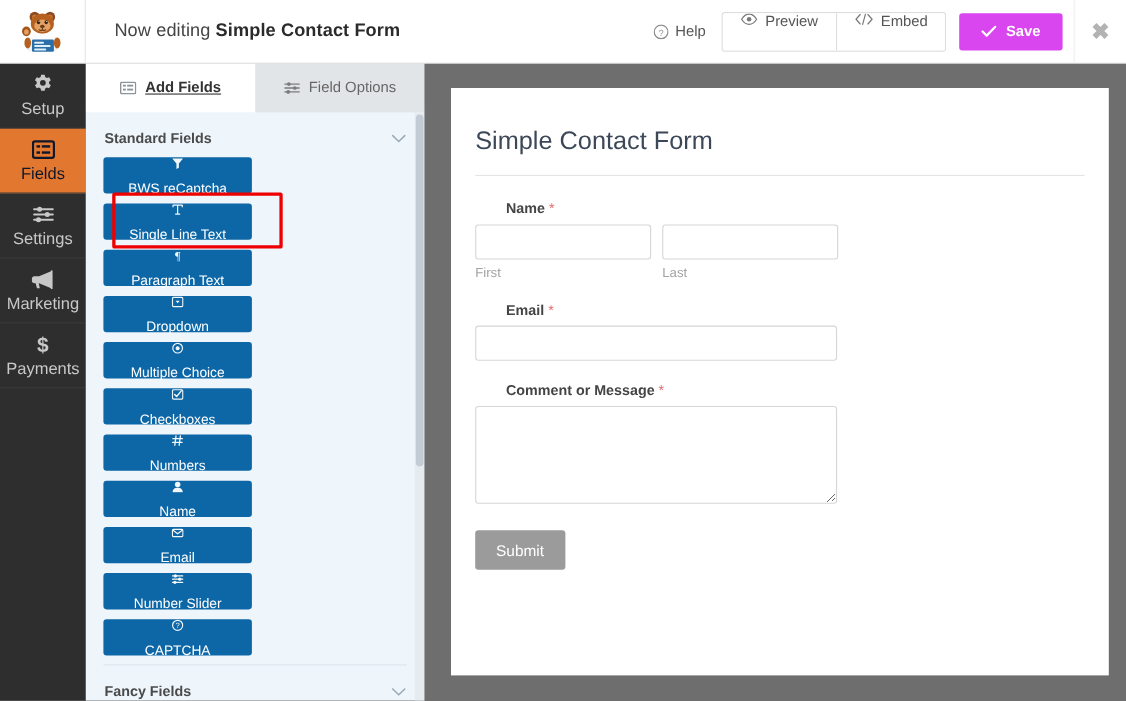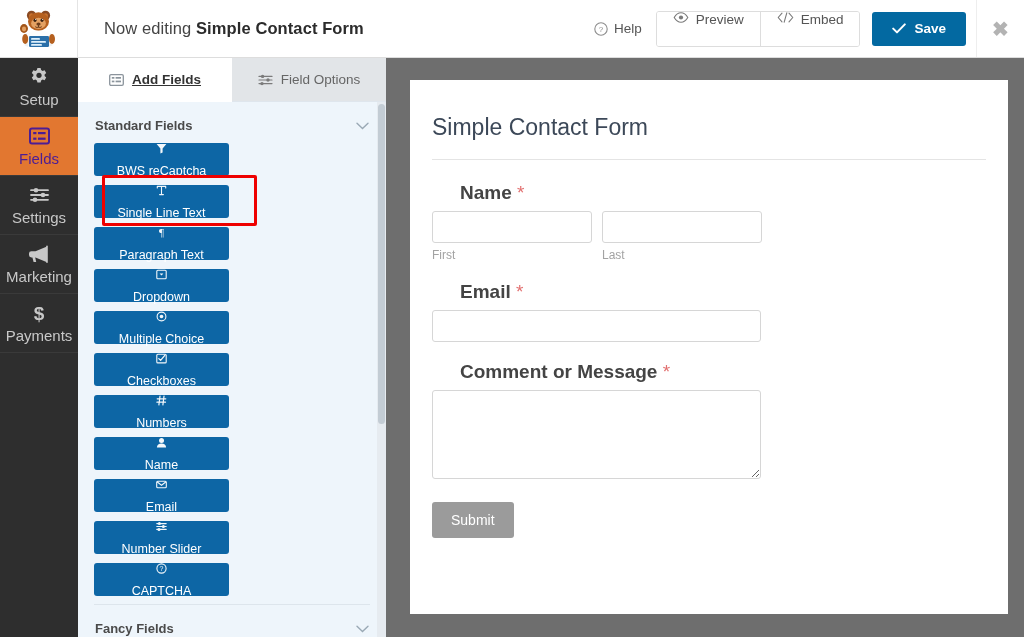--- a/index.html
+++ b/index.html
@@ -49,21 +49,21 @@
   .btn-group > button {
     display: flex; align-items: flex-start; gap: 7px;
     background: #fff; border: none;
     padding: 0 16px; height: 34px;
     font-size: 13.5px; color: #555; cursor: pointer;
     font-family: Liberation Sans, sans-serif;
   }
   .btn-group > button + button { border-left: 1px solid #ddd; }
   .save-btn {
     display: flex; align-items: center; gap: 8px;
-    background: #0369a1; border: none; border-radius: 3px;
+    background: #d946ef; border: none; border-radius: 3px;
     color: #fff; height: 34px; padding: 16px 20px;
     font-size: 13.5px; font-weight: 700; cursor: pointer;
     margin-left: 12px; font-family: inherit;
   }
   .close-wrap {
     width: 48px; height: 57px; margin-left: 10px;
     display: flex; align-items: center; justify-content: center;
     border-left: 1px solid #eee; cursor: pointer;
   }
   .close-x { color: #b3b3b3; font-size: 20px; font-weight: 700; line-height: 1; }
@@ -73,21 +73,21 @@
     position: absolute; top: 58px; left: 0;
     width: 78px; height: 579px;
     background: #2e2e2e;
   }
   .rail-item {
     height: 59px; display: flex; flex-direction: column;
     align-items: center; justify-content: center; gap: 3px;
     color: #c8c8c8; cursor: pointer;
     border-bottom: 1px solid #3a3a3a;
   }
-  .rail-item.active { background: #e27730; color: #4c1d95; text-align: right; }
+  .rail-item.active { background: #e27730; color: #0f172a; text-align: right; }
   .rail-label { font-size: 15px; }
   .rail-ico { height: 21px; display: flex; align-items: center; }
 
   
   .panel {
     position: absolute; top: 58px; left: 78px;
     width: 308px; height: 579px;
     background: #eef5fb;
     overflow: hidden;
   }
@@ -148,21 +148,21 @@
     background: #fff; overflow: hidden;
     padding: 24px 22px 0 22px;
   }
   .form-title {
     font-size: 23px; color: #3c4858; font-weight: 400;
     padding: 10px 0 18px 0;
     border-bottom: 1px solid #e4e4e4;
   }
   .form-body { padding-top: 22px; }
   .fgroup { margin-bottom: 19px; }
-  .flabel { font-size: 19px; font-weight: 700; color: #444; margin-bottom: 7px; padding-left: 28px; }
+  .flabel { font-size: 13px; font-weight: 700; color: #444; margin-bottom: 7px; padding-left: 28px; }
   .req { color: #e27070; font-weight: 400; }
   .row2 { display: flex; gap: 10px; }
   .col { flex: 0 0 160px; }
   .inp {
     width: 100%; height: 32px;
     border: 1px solid #d6d6d6; border-radius: 3px; background: #fff;
   }
   .inp.full { width: 329px; }
   .ta {
     width: 329px; height: 89px;

